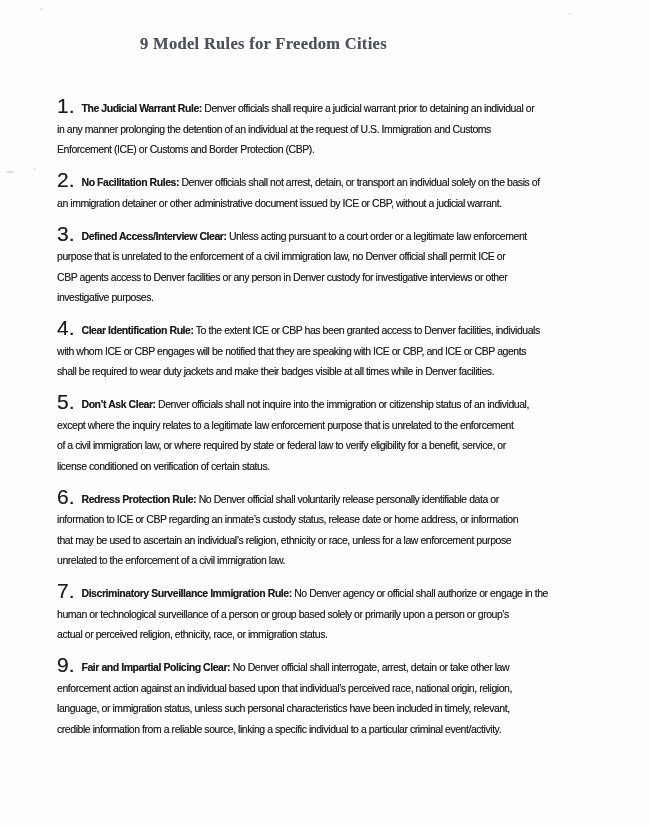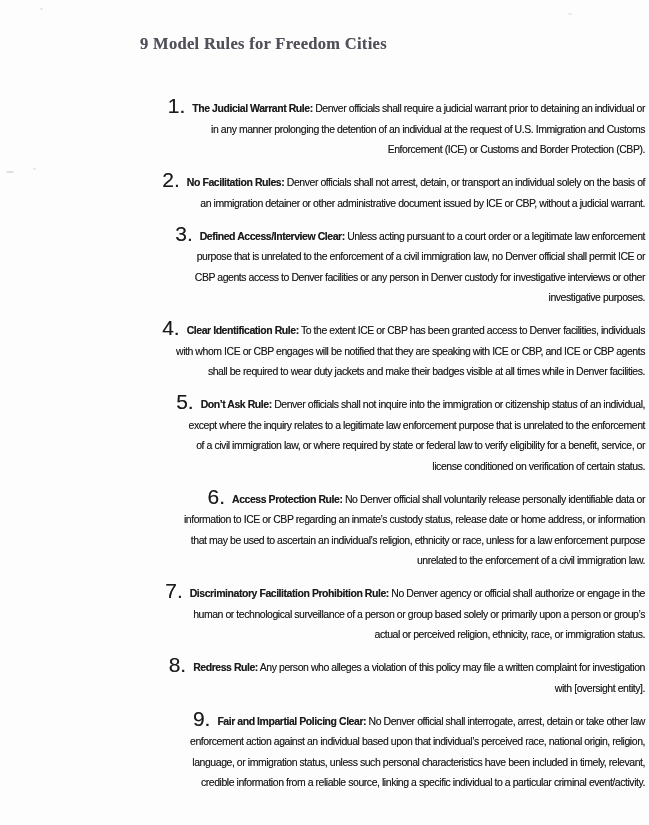--- a/index.html
+++ b/index.html
@@ -33,21 +33,20 @@
     font-size: 16.5px;
     letter-spacing: 0.3px;
     color: #51515b;
     text-shadow: 0 0 0.6px rgba(81, 81, 91, 0.55);
     margin: 0;
   }
   .rules {
     margin-top: 71px;
     width: 588px;
     color: #1b1b1b;
-    text-align: right;
   }
   .rule {
     margin: 0 0 12.5px 0;
     font-size: 10.5px;
     letter-spacing: -0.45px;
     line-height: 20.5px;
     text-shadow: 0 0 0.35px rgba(0, 0, 0, 0.45);
   }
   .rule-num {
     font-size: 21px;
@@ -98,36 +97,34 @@
 
     <p class="rule"><span class="rule-num">3.</span><span class="rule-name">Defined Access/Interview Clear:</span><span class="rule-text"> Unless acting pursuant to a court order or a legitimate law enforcement
 purpose that is unrelated to the enforcement of a civil immigration law, no Denver official shall permit ICE or
 CBP agents access to Denver facilities or any person in Denver custody for investigative interviews or other
 investigative purposes.</span></p>
 
     <p class="rule"><span class="rule-num">4.</span><span class="rule-name">Clear Identification Rule:</span><span class="rule-text"> To the extent ICE or CBP has been granted access to Denver facilities, individuals
 with whom ICE or CBP engages will be notified that they are speaking with ICE or CBP, and ICE or CBP agents
 shall be required to wear duty jackets and make their badges visible at all times while in Denver facilities.</span></p>
 
-    <p class="rule"><span class="rule-num">5.</span><span class="rule-name">Don’t Ask Rule:</span><span class="rule-text"> Denver officials shall not inquire into the immigration or citizenship status of an individual,
+    <p class="rule"><span class="rule-num">5.</span><span class="rule-name">Don’t Ask Clear:</span><span class="rule-text"> Denver officials shall not inquire into the immigration or citizenship status of an individual,
 except where the inquiry relates to a legitimate law enforcement purpose that is unrelated to the enforcement
 of a civil immigration law, or where required by state or federal law to verify eligibility for a benefit, service, or
 license conditioned on verification of certain status.</span></p>
 
-    <p class="rule"><span class="rule-num">6.</span><span class="rule-name">Access Protection Rule:</span><span class="rule-text"> No Denver official shall voluntarily release personally identifiable data or
+    <p class="rule"><span class="rule-num">6.</span><span class="rule-name">Redress Protection Rule:</span><span class="rule-text"> No Denver official shall voluntarily release personally identifiable data or
 information to ICE or CBP regarding an inmate’s custody status, release date or home address, or information
 that may be used to ascertain an individual’s religion, ethnicity or race, unless for a law enforcement purpose
 unrelated to the enforcement of a civil immigration law.</span></p>
 
-    <p class="rule"><span class="rule-num">7.</span><span class="rule-name">Discriminatory Facilitation Prohibition Rule:</span><span class="rule-text"> No Denver agency or official shall authorize or engage in the
+    <p class="rule"><span class="rule-num">7.</span><span class="rule-name">Discriminatory Surveillance Immigration Rule:</span><span class="rule-text"> No Denver agency or official shall authorize or engage in the
 human or technological surveillance of a person or group based solely or primarily upon a person or group’s
 actual or perceived religion, ethnicity, race, or immigration status.</span></p>
 
-    <p class="rule"><span class="rule-num">8.</span><span class="rule-name">Redress Rule:</span><span class="rule-text"> Any person who alleges a violation of this policy may file a written complaint for investigation
-with [oversight entity].</span></p>
 
     <p class="rule"><span class="rule-num">9.</span><span class="rule-name">Fair and Impartial Policing Clear:</span><span class="rule-text"> No Denver official shall interrogate, arrest, detain or take other law
 enforcement action against an individual based upon that individual’s perceived race, national origin, religion,
 language, or immigration status, unless such personal characteristics have been included in timely, relevant,
 credible information from a reliable source, linking a specific individual to a particular criminal event/activity.</span></p>
 
   </div>
 </div>
 
 </body></html>

